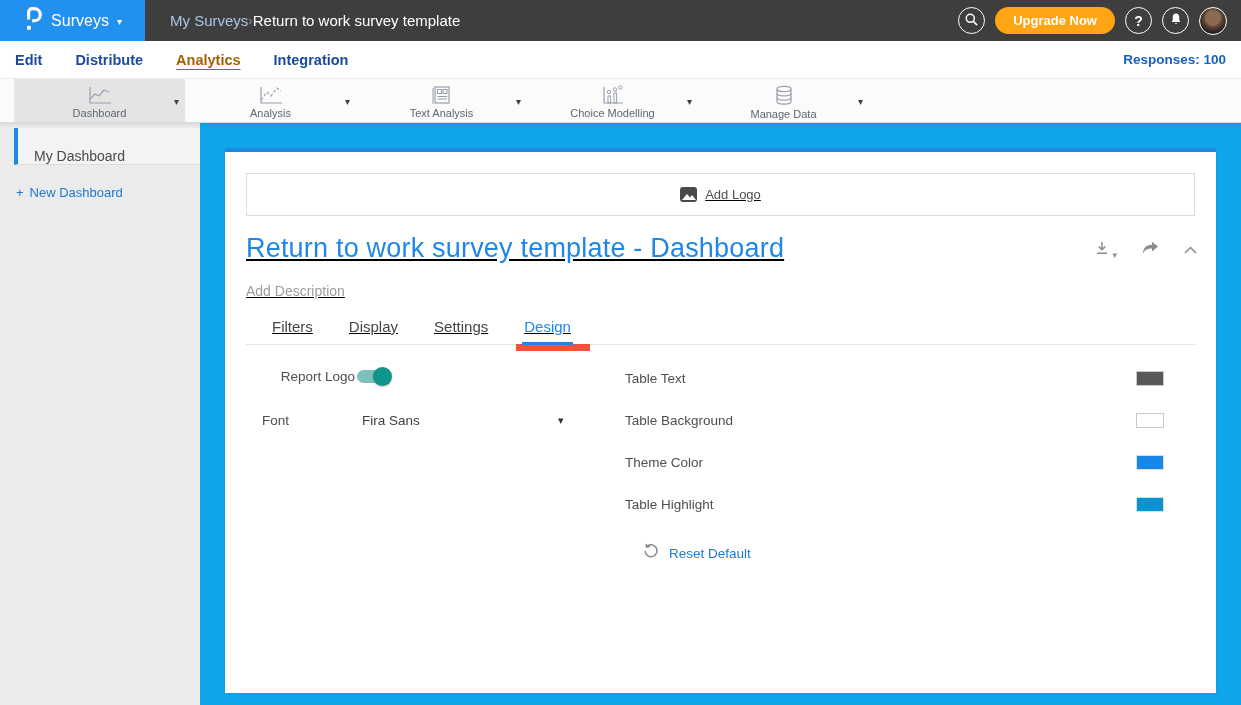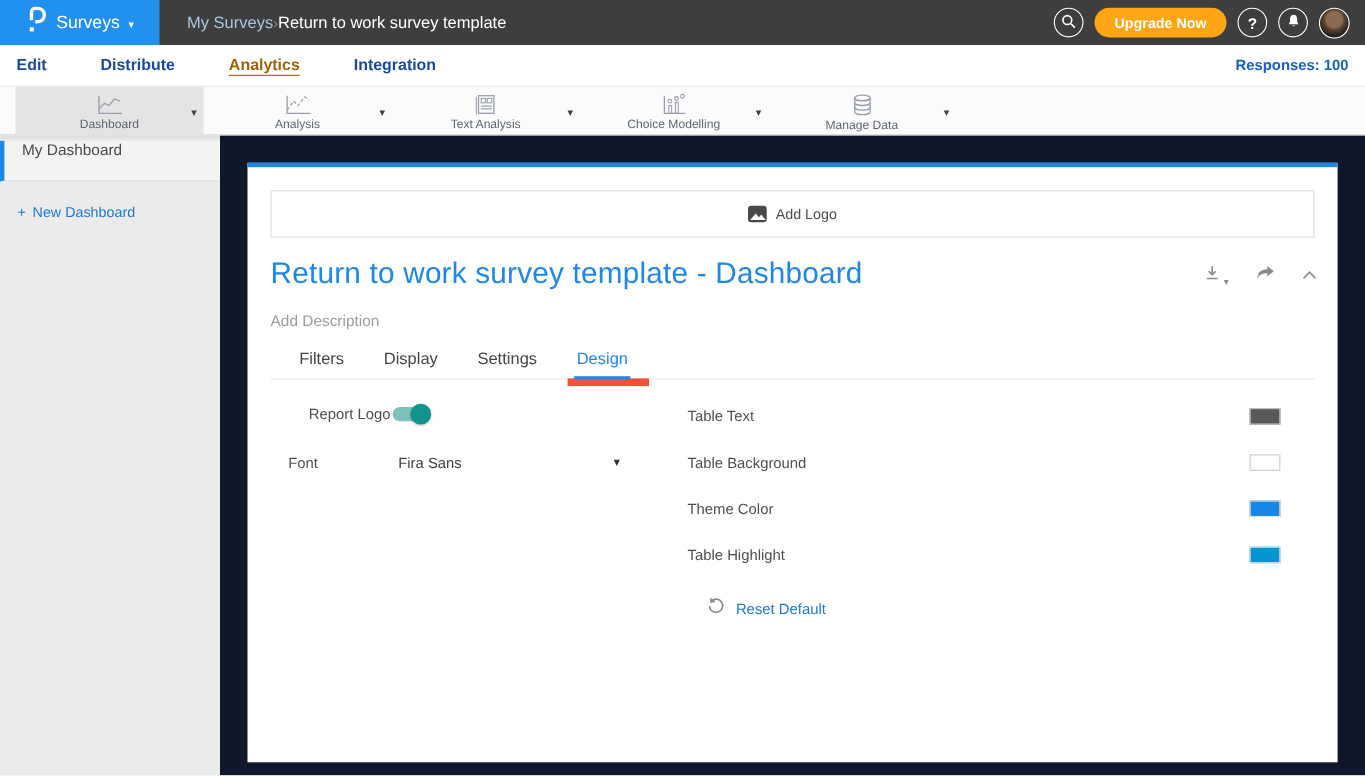--- a/index.html
+++ b/index.html
@@ -16,40 +16,40 @@
   .crumb-parent { color:#a9c6e4; font-size:15px; cursor:pointer; white-space:nowrap; }
   .crumb-sep { color:#8f8f8f; font-size:13px; }
   .crumb-current { color:#ffffff; font-size:15px; white-space:nowrap; }
   .topbar-actions { display:flex; align-items:center; gap:10px; padding-right:14px; }
   .circle-btn { width:27px; height:27px; border:1.7px solid #fff; border-radius:50%; display:flex; align-items:center; justify-content:center; color:#fff; font-size:14px; font-weight:bold; cursor:pointer; background:transparent; }
   .upgrade-btn { height:27px; padding:0 18px; border:none; border-radius:14px; background:#ffa413; color:#fff; font-size:13px; font-weight:bold; font-family:"Liberation Sans",sans-serif; cursor:pointer; }
   .avatar { width:28px; height:28px; border-radius:50%; border:1.5px solid #fff; background:radial-gradient(circle at 50% 38%, #8a6a52 0 34%, #5c4435 45%, #23201e 72%, #141414 100%); cursor:pointer; }
 
   
   .subnav { height:37px; background:#fff; display:flex; align-items:center; justify-content:space-between; padding:0 15px; }
-  .subnav-left { display:flex; gap:49px;align-items:flex-end; }
+  .subnav-left { display:flex; gap:33px;align-items:flex-end; }
   .subnav a { text-decoration:none; font-size:14.5px; font-weight:bold; color:#1b4a9b; cursor:pointer; }
   .subnav a.active { color:#a16207; text-decoration:underline; text-underline-offset:4px; }
   .responses { color:#1660c0; font-size:13.5px; font-weight:bold; }
 
   
   .toolbar { height:45px; background:#fbfbfb; border-top:1px solid #ececec; border-bottom:1px solid #d9d9d9; box-shadow:0 2px 3px rgba(0,0,0,0.07); display:flex; padding-left:14px; position:relative; z-index:2; }
   .tool-cell { width:171px; display:flex; flex-direction:column; align-items:center; justify-content:center; position:relative; cursor:pointer; padding-top:3px; }
   .tool-cell.selected { background:#e4e4e4; }
   .tool-cell svg { display:block; }
   .tool-label { font-size:11px; color:#5f6771; margin-top:2px; }
   .tool-caret { position:absolute; right:6px; top:17px; font-size:10px; color:#3c424b; cursor:pointer; }
 
   
   .body { display:flex; height:582px; }
   .sidebar { width:200px; background:#ebebeb; flex:none; padding-top:5px; }
-  .sidebar-active-item { height:37px; background:#f3f3f3; border-left:4px solid #1e88e5; border-bottom:1px solid #dedede; display:flex; align-items:flex-start; padding-left:16px; font-size:14px; color:#4a4a4a; cursor:pointer; }
+  .sidebar-active-item { height:37px; background:#f3f3f3; border-left:4px solid #1e88e5; border-bottom:1px solid #dedede; display:flex; align-items:flex-end; padding-left:16px; font-size:14px; color:#4a4a4a; cursor:pointer;margin-left:14px; }
   .new-dashboard { margin:20px 0 0 16px; color:#1e78d2; font-size:13px; cursor:pointer; display:flex; gap:6px; align-items:center; }
 
-  .content { flex:1; background:#0f172a; }
+  .content { flex:1; background:#0ea5e9;text-decoration:underline; }
   .card { position:relative; margin:25px 25px 12px 25px; height:545px; background:#fff; border-top:4px solid #1e88e5; box-shadow:0 1px 3px rgba(0,0,0,0.06); padding:0 21px; }
 
   .add-logo-box { margin-top:21px; height:43px; border:1px solid #dcdcdc; display:flex; align-items:center; justify-content:center; gap:8px; color:#4f4f4f; font-size:13px; cursor:pointer; }
   .img-icon { width:17px; height:15px; background:#4a4a4a; border-radius:3px; position:relative; overflow:hidden; }
   .img-icon::after { content:""; position:absolute; left:2px; bottom:2px; width:0; height:0; border-left:5px solid transparent; border-right:5px solid transparent; border-bottom:6px solid #fff; }
   .img-icon::before { content:""; position:absolute; left:8px; bottom:2px; width:0; height:0; border-left:4px solid transparent; border-right:4px solid transparent; border-bottom:5px solid #fff; }
 
   .page-title { margin-top:17px; font-size:27px; font-weight:500; color:#1e87e8; letter-spacing:.2px; }
   .card-actions { position:absolute; top:88px; right:18px; display:flex; align-items:center; gap:24px; }
   .card-actions .act { display:flex; align-items:flex-end; gap:2px; cursor:pointer; }

